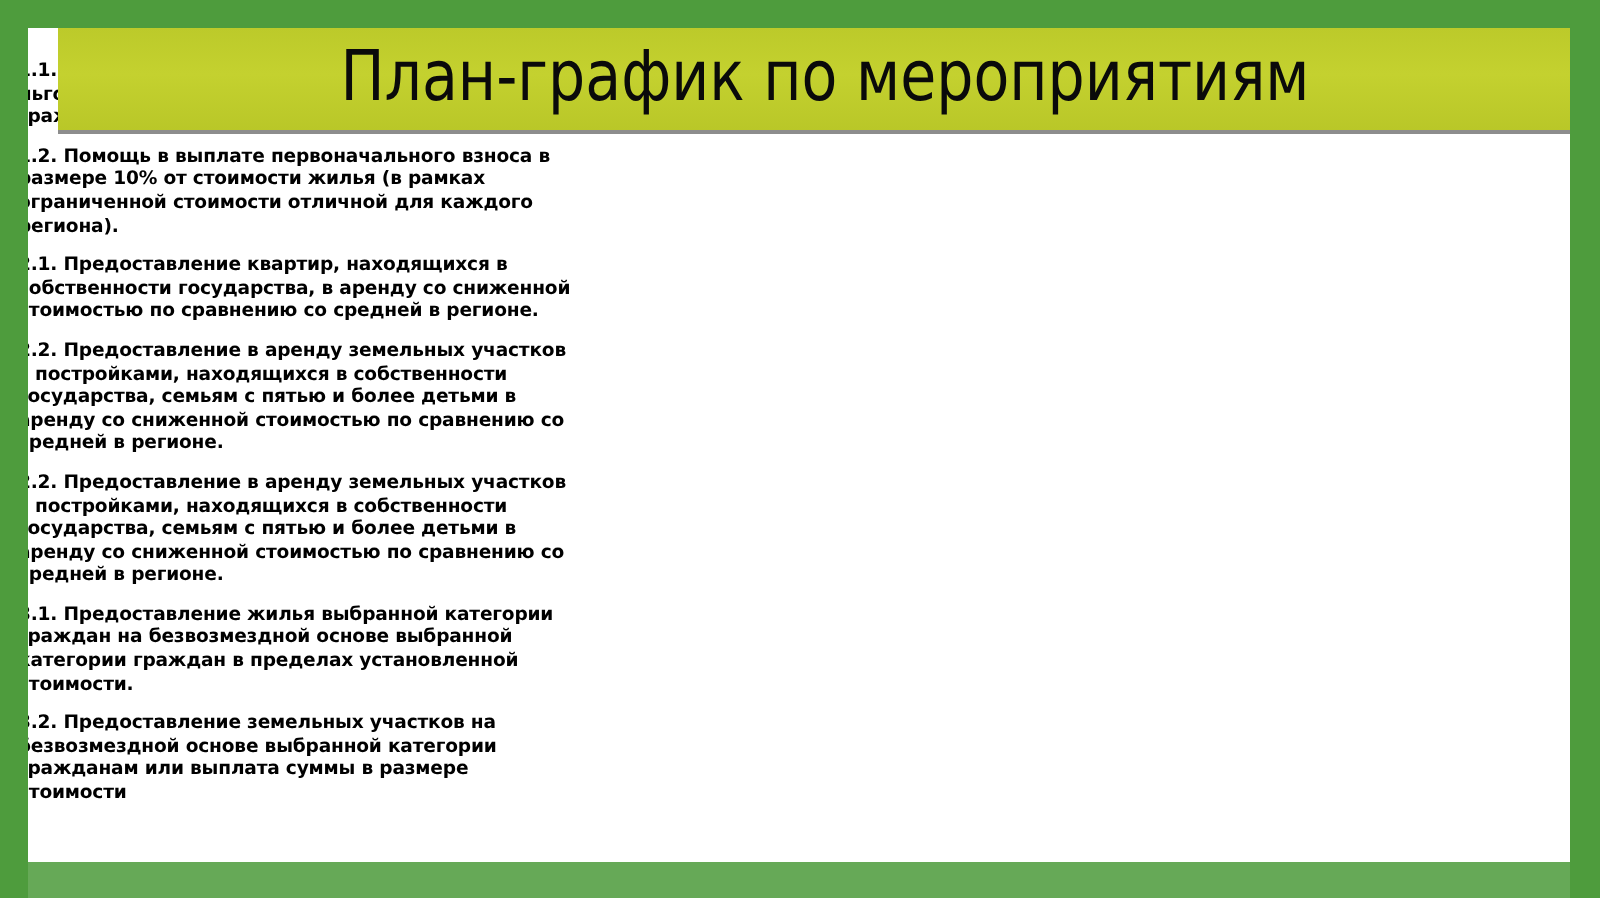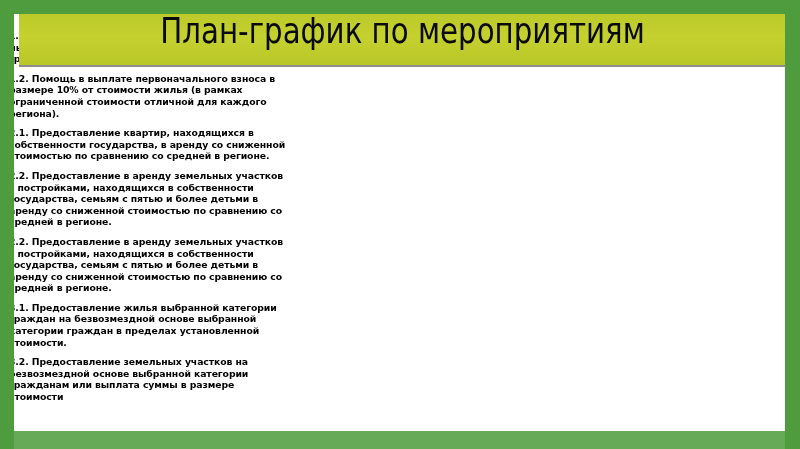--- a/index.html
+++ b/index.html
@@ -49,26 +49,27 @@
     left: 0; top: 431px;
     width: 800px; height: 18px;
     background: #5aa34a;
     opacity: 0.93;
     z-index: 5;
   }
 
   
   .title-bar {
     position: absolute;
-    left: 19px; top: 14px;
+    left: 29px; top: 14px;
     width: 768px; height: 51px;
     background: linear-gradient(180deg, #bcca2a 0%, #c4d12f 45%, #b9c728 100%);
     box-shadow: 0 2px 0 0 #8d8d8d;
     z-index: 4;
     display: flex;
+    align-items: center;
     justify-content: center;
   }
   .title-text {
     font-family: "DejaVu Sans Condensed", "Liberation Sans Narrow", "Liberation Sans", sans-serif;
     font-size: 35px;
     font-weight: 400;
     color: #0a0a0a;
     letter-spacing: 0px;
     white-space: nowrap;
     transform: scaleX(0.93);

